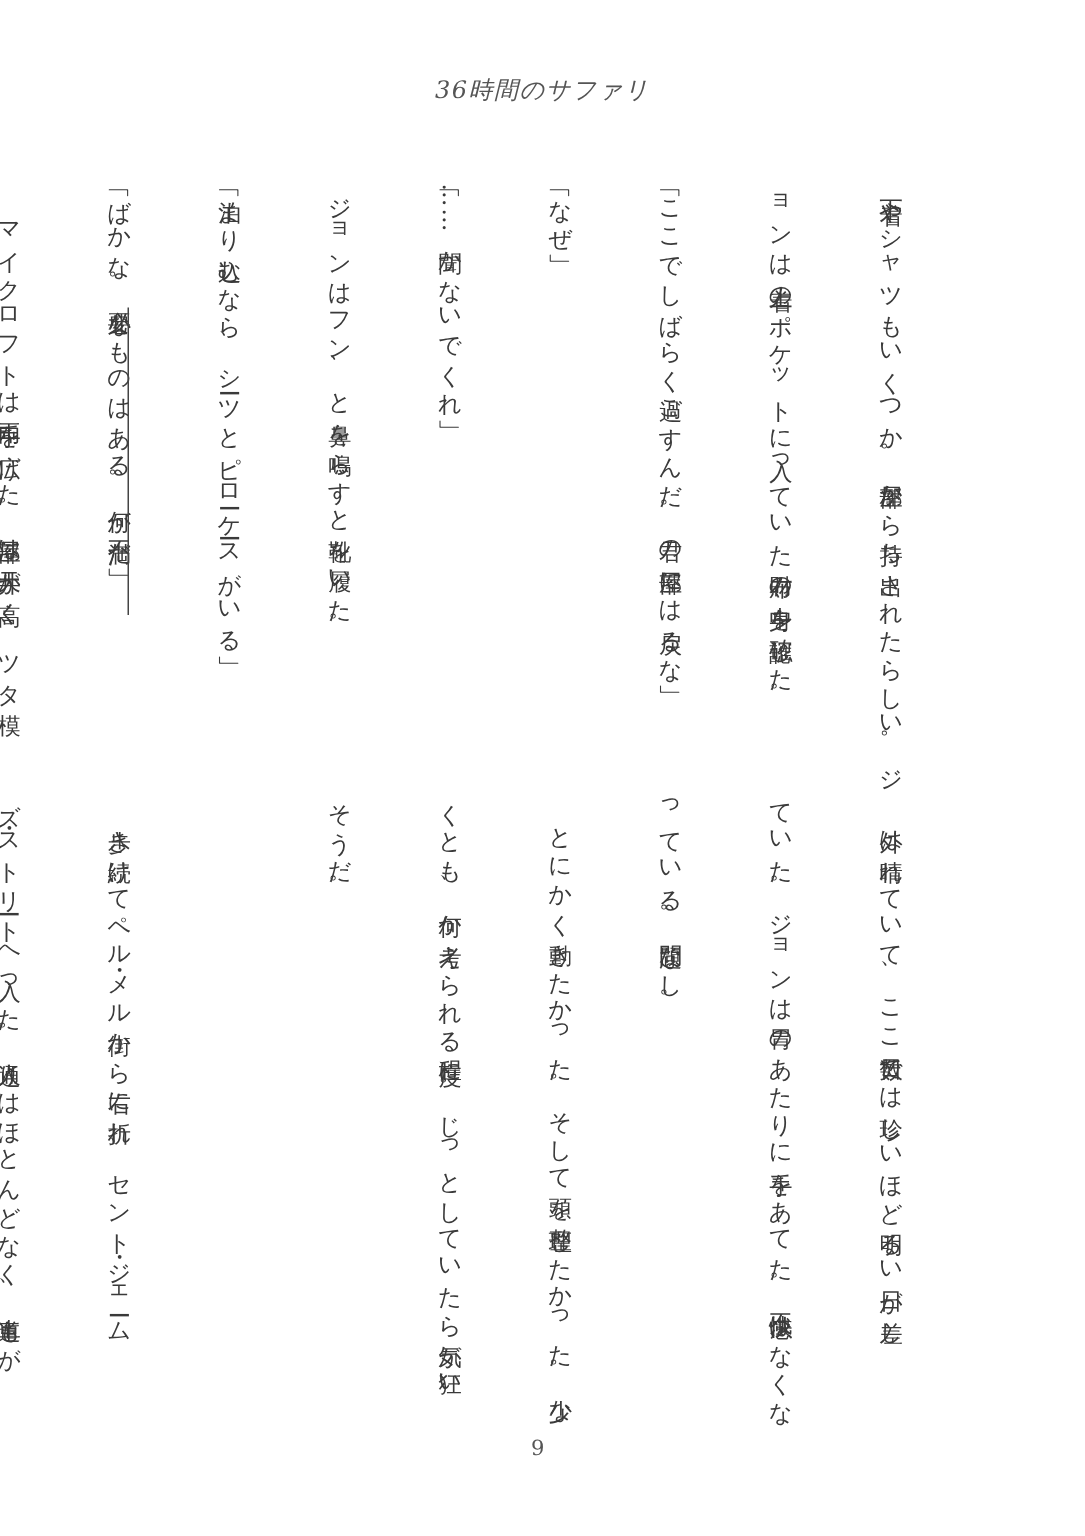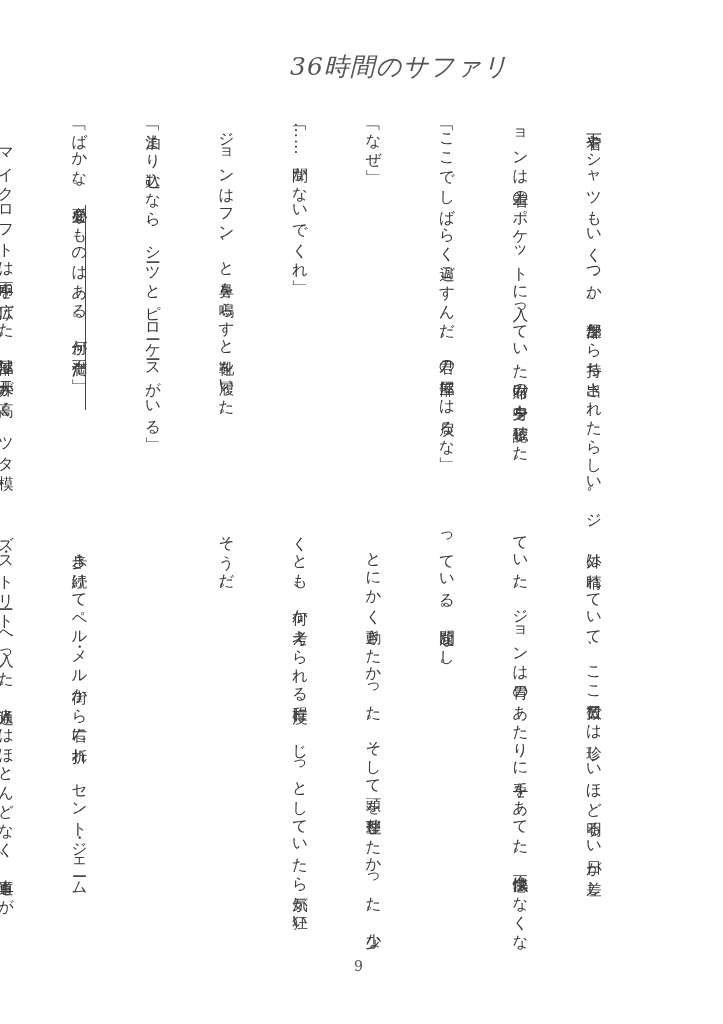--- a/index.html
+++ b/index.html
@@ -1,18 +1,18 @@
 <!DOCTYPE html>
 <html><head>
 <meta charset="utf-8">
 <style>
   html, body { margin: 0; padding: 0; background: #ffffff; }
   body { width: 723px; height: 1024px; position: relative; overflow: hidden;
          font-family: "DejaVu Serif", "Liberation Serif", serif; color: #3a3a3a; }
-  .header-title { position: absolute; left: 290px; top: 50px; font-size: 25px;
+  .header-title { position: absolute; left: 290px; top: 50px; font-size: 16px;
          font-style: italic; color: #555; letter-spacing: 1px;
          font-family: "DejaVu Serif", serif; }
   .block { position: absolute; writing-mode: vertical-rl; font-size: 15.5px;
          line-height: 24.5px; letter-spacing: 1.2px; white-space: pre; color: #3a3a3a; }
   .block-top { right: 68px; top: 121px; height: 390px; }
   .block-bottom { right: 68px; top: 525px; height: 390px; }
   .col { display: block; }
   .divider { position: absolute; left: 85px; top: 205px; width: 1px; height: 205px; background: #444; }
   .page-number { position: absolute; left: 354px; top: 958px; font-size: 14px; color: #555;
          font-family: "DejaVu Serif", serif; }

